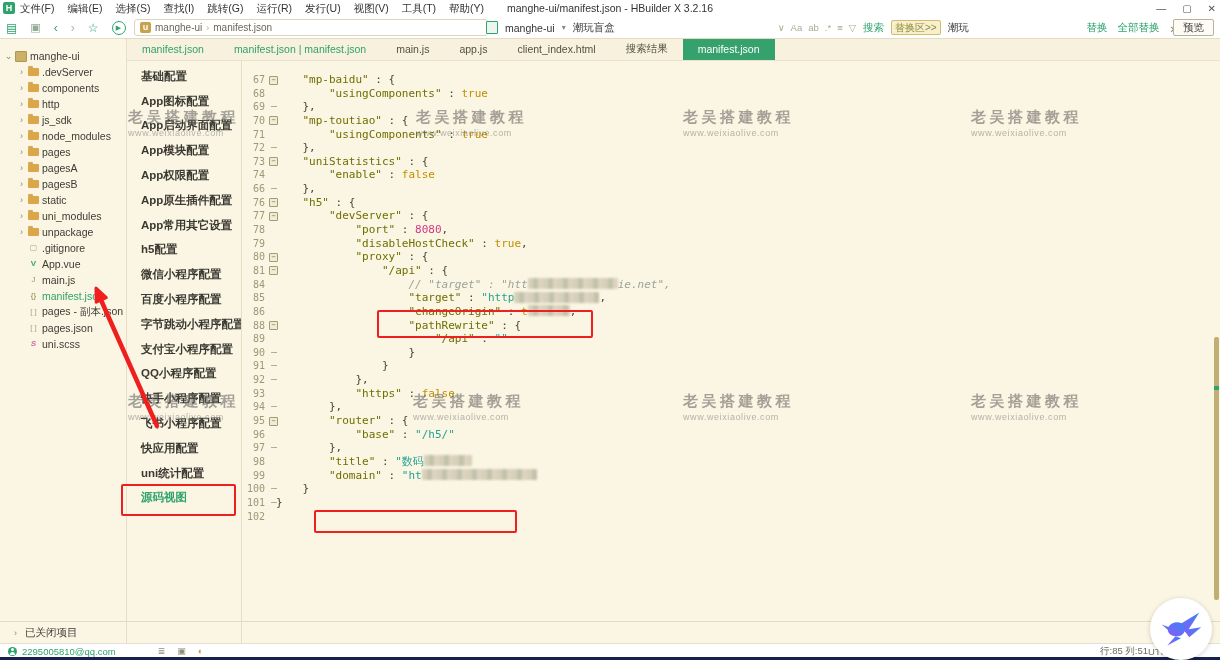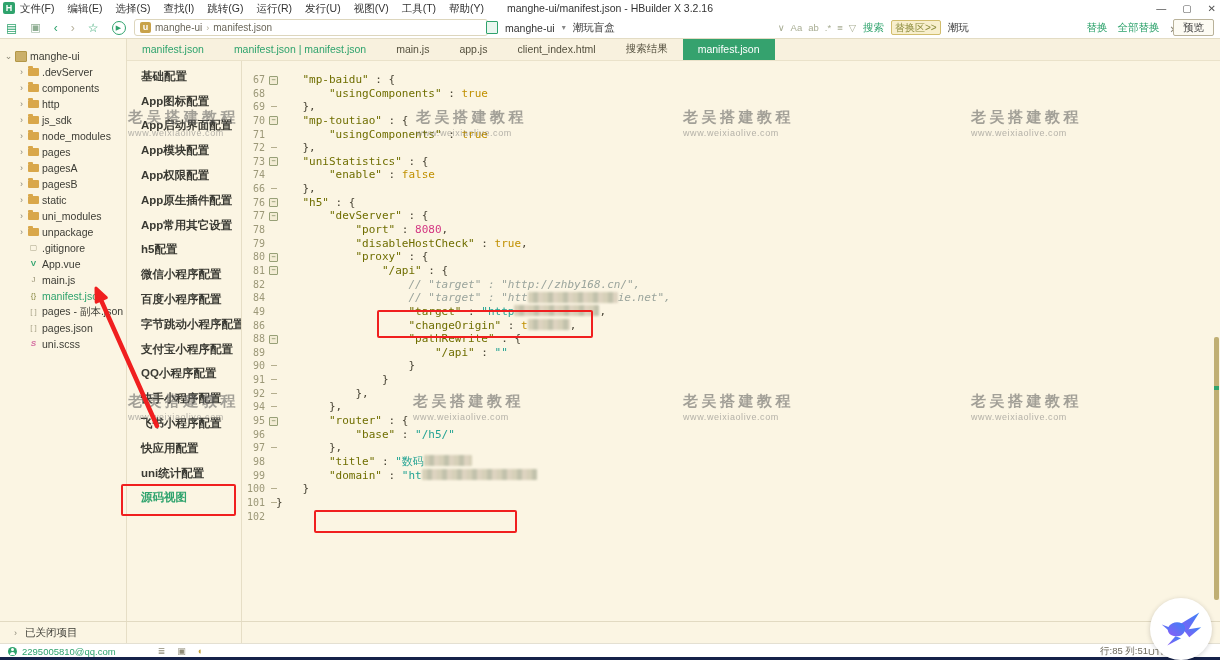--- a/index.html
+++ b/index.html
@@ -334,29 +334,29 @@
       <div class="cl"><span class="ln">72</span><span class="foldc"></span><span class="ct"><span class="tok-p">    },</span></span></div>
       <div class="cl"><span class="ln">73</span><span class="foldo">−</span><span class="ct"><span class="tok-p">    </span><span class="tok-k">"uniStatistics"</span><span class="tok-p"> : {</span></span></div>
       <div class="cl"><span class="ln">74</span><span class="ct"><span class="tok-p">        </span><span class="tok-k">"enable"</span><span class="tok-p"> : </span><span class="tok-b">false</span></span></div>
       <div class="cl"><span class="ln">66</span><span class="foldc"></span><span class="ct"><span class="tok-p">    },</span></span></div>
       <div class="cl"><span class="ln">76</span><span class="foldo">−</span><span class="ct"><span class="tok-p">    </span><span class="tok-k">"h5"</span><span class="tok-p"> : {</span></span></div>
       <div class="cl"><span class="ln">77</span><span class="foldo">−</span><span class="ct"><span class="tok-p">        </span><span class="tok-k">"devServer"</span><span class="tok-p"> : {</span></span></div>
       <div class="cl"><span class="ln">78</span><span class="ct"><span class="tok-p">            </span><span class="tok-k">"port"</span><span class="tok-p"> : </span><span class="tok-num">8080</span><span class="tok-p">,</span></span></div>
       <div class="cl"><span class="ln">79</span><span class="ct"><span class="tok-p">            </span><span class="tok-k">"disableHostCheck"</span><span class="tok-p"> : </span><span class="tok-b">true</span><span class="tok-p">,</span></span></div>
       <div class="cl"><span class="ln">80</span><span class="foldo">−</span><span class="ct"><span class="tok-p">            </span><span class="tok-k">"proxy"</span><span class="tok-p"> : {</span></span></div>
       <div class="cl"><span class="ln">81</span><span class="foldo">−</span><span class="ct"><span class="tok-p">                </span><span class="tok-k">"/api"</span><span class="tok-p"> : {</span></span></div>
-      <div class="cl"><span class="ln">82</span><span class="ct"><span class="tok-p">                    </span><span class="tok-c">// "target" : "http://zhby168.cn/",</span></span></div>
       <div class="cl"><span class="ln">84</span><span class="ct"><span class="tok-p">                    </span><span class="tok-c">// "target" : "htt</span><span class="tok-x" style="width: 90px;"></span><span class="tok-c">ie.net",</span></span></div>
-      <div class="cl"><span class="ln">49</span><span class="ct"><span class="tok-p">                    </span><span class="tok-k">"target"</span><span class="tok-p"> : </span><span class="tok-s">"http</span><span class="tok-x" style="width: 85px;"></span><span class="tok-p">,</span></span></div>
+      <div class="cl"><span class="ln">85</span><span class="ct"><span class="tok-p">                    </span><span class="tok-k">"target"</span><span class="tok-p"> : </span><span class="tok-s">"http</span><span class="tok-x" style="width: 85px;"></span><span class="tok-p">,</span></span></div>
       <div class="cl"><span class="ln">86</span><span class="ct"><span class="tok-p">                    </span><span class="tok-k">"changeOrigin"</span><span class="tok-p"> : </span><span class="tok-b">t</span><span class="tok-x" style="width: 42px;"></span><span class="tok-p">,</span></span></div>
       <div class="cl"><span class="ln">88</span><span class="foldo">−</span><span class="ct"><span class="tok-p">                    </span><span class="tok-k">"pathRewrite"</span><span class="tok-p"> : {</span></span></div>
       <div class="cl"><span class="ln">89</span><span class="ct"><span class="tok-p">                        </span><span class="tok-k">"/api"</span><span class="tok-p"> : </span><span class="tok-s">""</span></span></div>
       <div class="cl"><span class="ln">90</span><span class="foldc"></span><span class="ct"><span class="tok-p">                    }</span></span></div>
       <div class="cl"><span class="ln">91</span><span class="foldc"></span><span class="ct"><span class="tok-p">                }</span></span></div>
       <div class="cl"><span class="ln">92</span><span class="foldc"></span><span class="ct"><span class="tok-p">            },</span></span></div>
+      <div class="cl"><span class="ln">93</span><span class="ct"><span class="tok-p">            </span><span class="tok-k">"https"</span><span class="tok-p"> : </span><span class="tok-b">false</span></span></div>
       <div class="cl"><span class="ln">94</span><span class="foldc"></span><span class="ct"><span class="tok-p">        },</span></span></div>
       <div class="cl"><span class="ln">95</span><span class="foldo">−</span><span class="ct"><span class="tok-p">        </span><span class="tok-k">"router"</span><span class="tok-p"> : {</span></span></div>
       <div class="cl"><span class="ln">96</span><span class="ct"><span class="tok-p">            </span><span class="tok-k">"base"</span><span class="tok-p"> : </span><span class="tok-s">"/h5/"</span></span></div>
       <div class="cl"><span class="ln">97</span><span class="foldc"></span><span class="ct"><span class="tok-p">        },</span></span></div>
       <div class="cl"><span class="ln">98</span><span class="ct"><span class="tok-p">        </span><span class="tok-k">"title"</span><span class="tok-p"> : </span><span class="tok-s">"数码</span><span class="tok-x" style="width: 48px;"></span></span></div>
       <div class="cl"><span class="ln">99</span><span class="ct"><span class="tok-p">        </span><span class="tok-k">"domain"</span><span class="tok-p"> : </span><span class="tok-s">"ht</span><span class="tok-x" style="width: 115px;"></span></span></div>
       <div class="cl"><span class="ln">100</span><span class="foldc"></span><span class="ct"><span class="tok-p">    }</span></span></div>
       <div class="cl"><span class="ln">101</span><span class="foldc"></span><span class="ct"><span class="tok-p">}</span></span></div>
       <div class="cl"><span class="ln">102</span><span class="ct"></span></div>
     </div>

